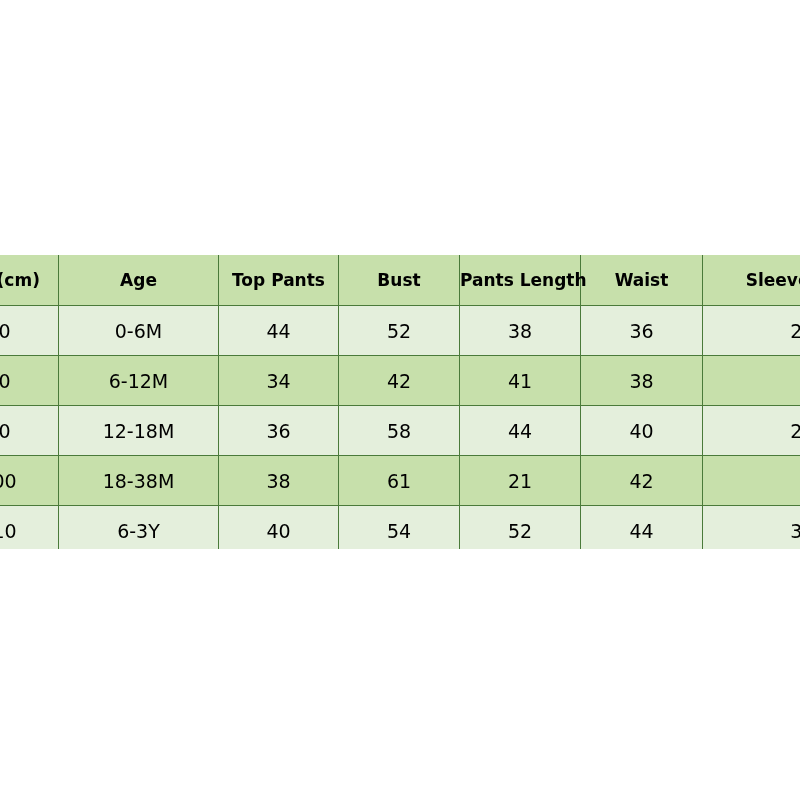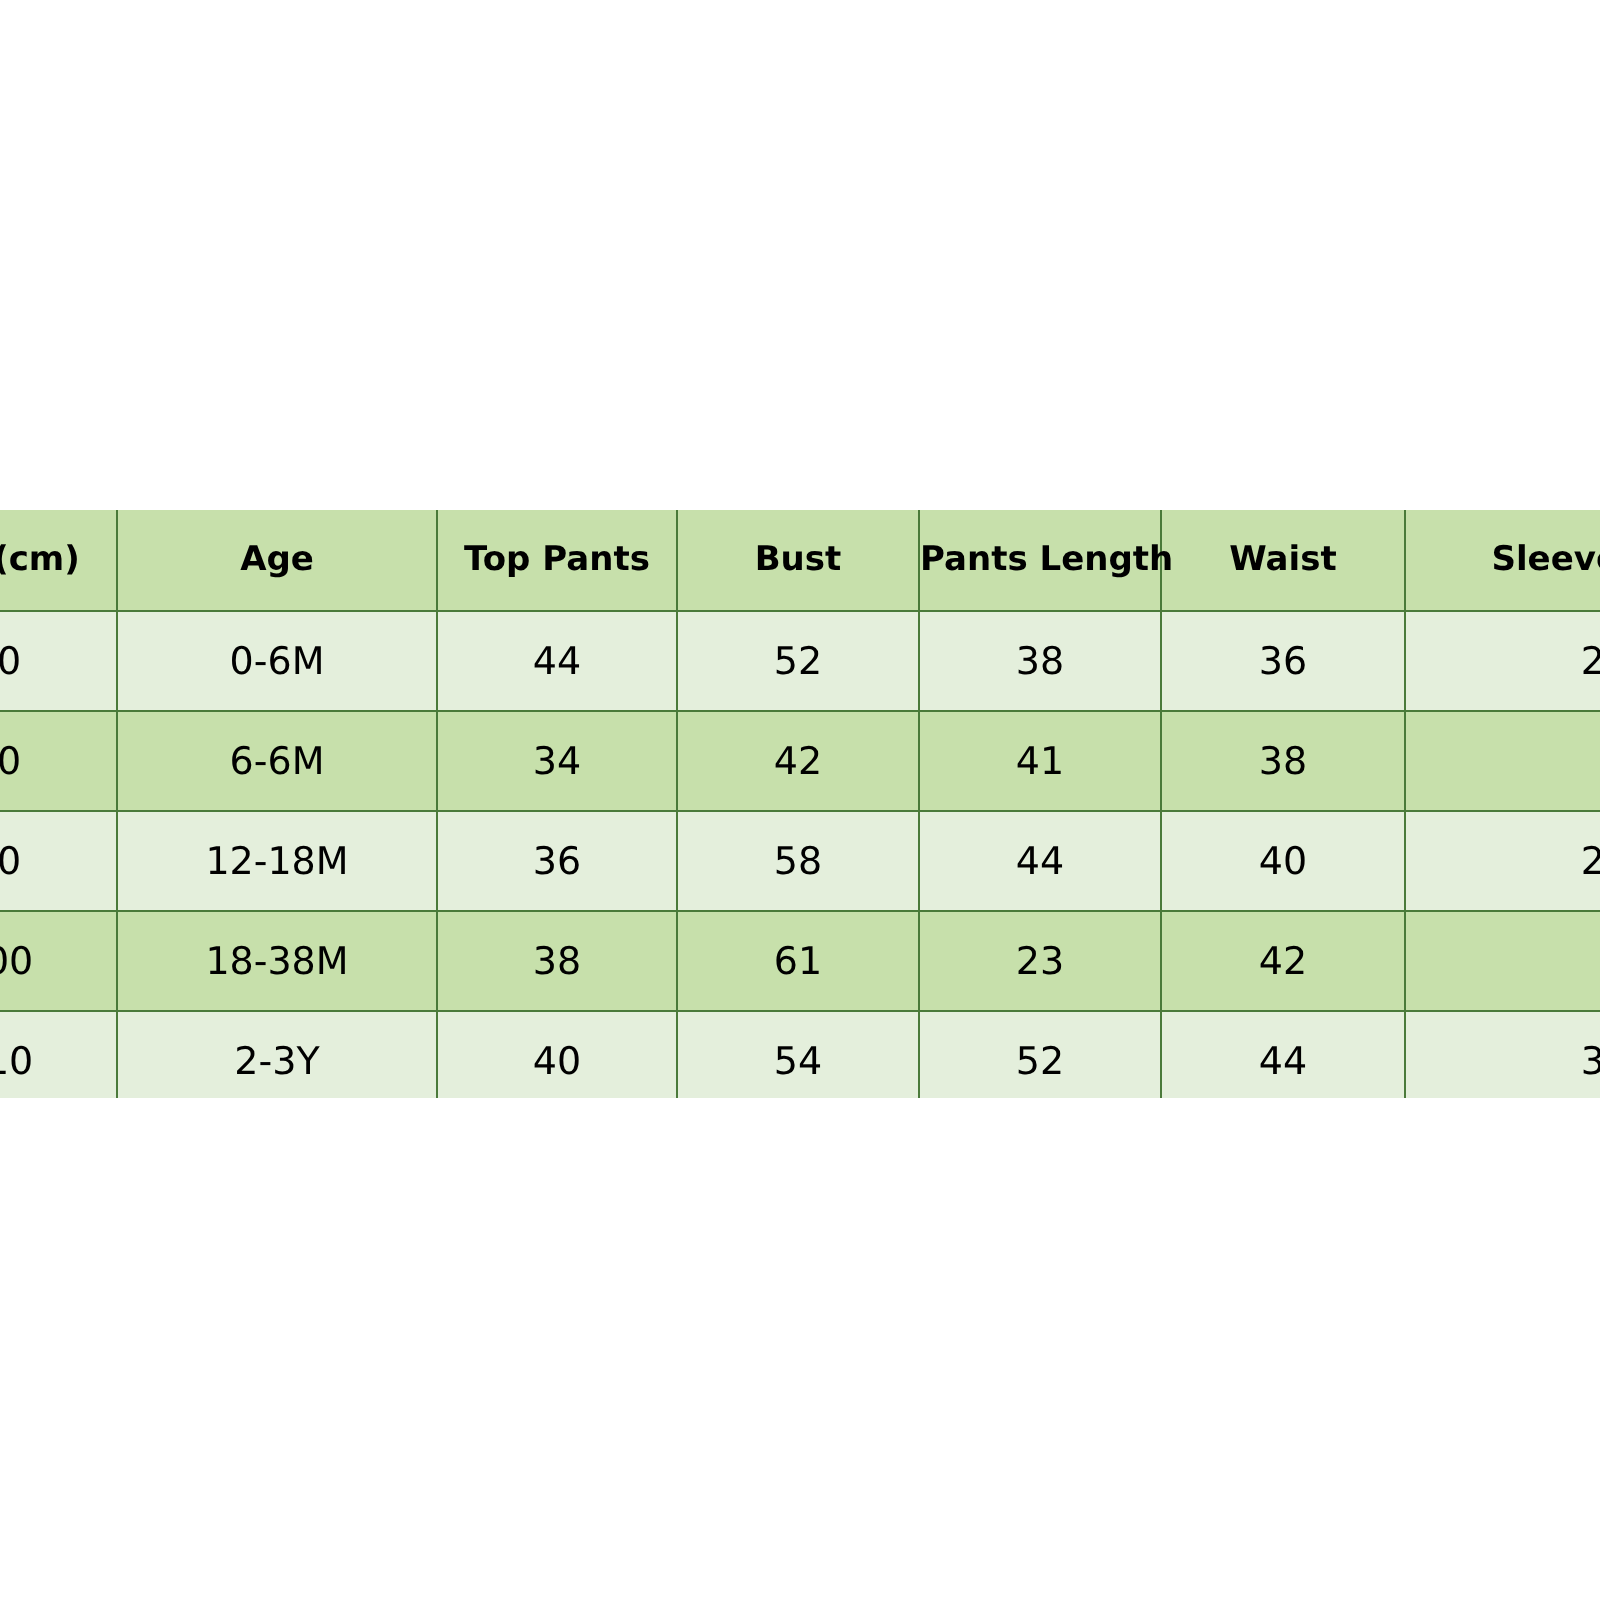--- a/index.html
+++ b/index.html
@@ -113,48 +113,48 @@
         <td>70</td>
         <td>0-6M</td>
         <td>44</td>
         <td>52</td>
         <td>38</td>
         <td>36</td>
         <td>25.5</td>
       </tr>
       <tr class="row-dark">
         <td>80</td>
-        <td>6-6M</td>
+        <td>6-12M</td>
         <td>34</td>
         <td>42</td>
         <td>41</td>
         <td>38</td>
         <td>27</td>
       </tr>
       <tr class="row-light">
         <td>90</td>
         <td>12-18M</td>
         <td>36</td>
         <td>58</td>
         <td>44</td>
         <td>40</td>
         <td>28.5</td>
       </tr>
       <tr class="row-dark">
         <td>100</td>
         <td>18-38M</td>
         <td>38</td>
         <td>61</td>
-        <td>23</td>
+        <td>21</td>
         <td>42</td>
         <td>30</td>
       </tr>
       <tr class="row-light">
         <td>110</td>
-        <td>2-3Y</td>
+        <td>6-3Y</td>
         <td>40</td>
         <td>54</td>
         <td>52</td>
         <td>44</td>
         <td>31.5</td>
       </tr>
     </tbody>
   </table>
 </div>
 

